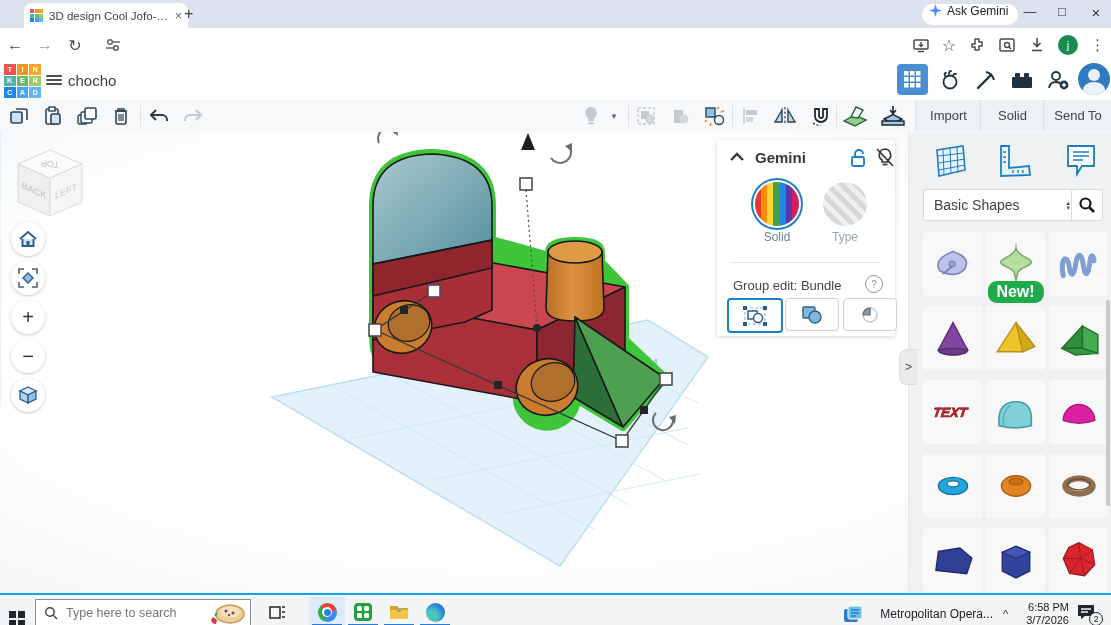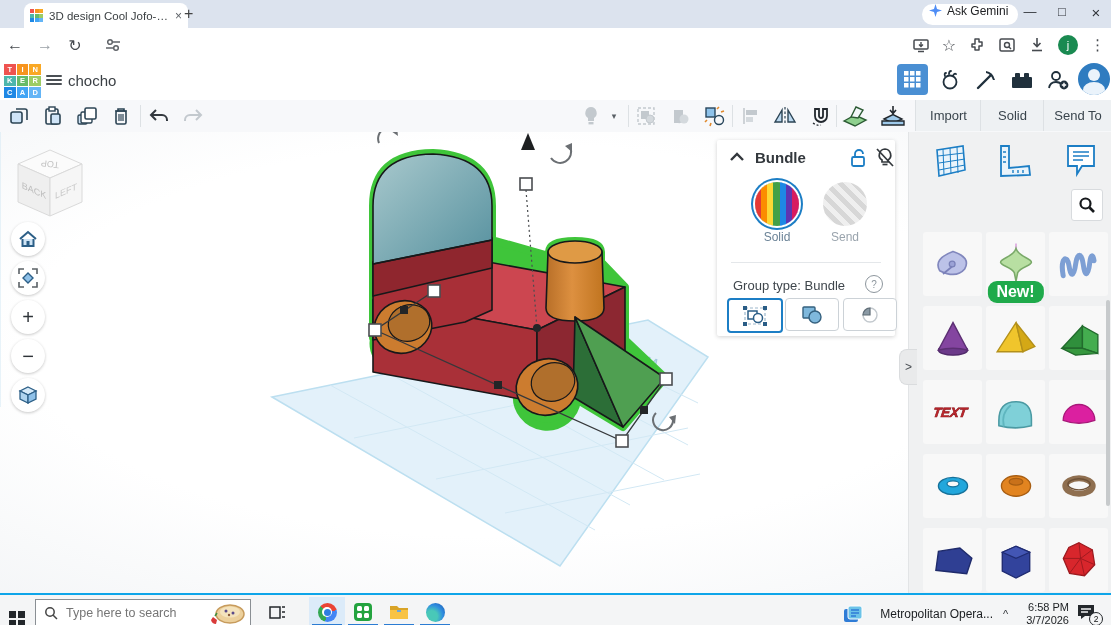--- a/index.html
+++ b/index.html
@@ -497,37 +497,37 @@
   
   
   
   
 </div>
 
 <div class="abs bundle">
   <svg class="abs" style="left:12px;top:12px" width="16" height="10" viewBox="0 0 16 10">
     <path d="M2 8 L8 2 L14 8" fill="none" stroke="#33383d" stroke-width="2.4"></path>
   </svg>
-  <div class="bundle-title">Bundle</div>
+  <div class="bundle-title">Gemini</div>
   <svg class="abs" style="left:133px;top:8px" width="18" height="20" viewBox="0 0 18 20">
     <rect x="2" y="9" width="12" height="9" rx="1.5" fill="none" stroke="#1c7ec5" stroke-width="1.8"></rect>
     <path d="M5 9 V6 a4 4 0 0 1 8 0" fill="none" stroke="#1c7ec5" stroke-width="1.8"></path>
   </svg>
   <svg class="abs" style="left:158px;top:7px" width="20" height="21" viewBox="0 0 20 21">
     <path d="M10 2 a6 6 0 0 1 3 11 v2 H7 v-2 A6 6 0 0 1 10 2 Z" fill="none" stroke="#33383d" stroke-width="1.7"></path>
     <line x1="7.5" y1="17.5" x2="12.5" y2="17.5" stroke="#33383d" stroke-width="1.7"></line>
     <line x1="2" y1="2" x2="18" y2="19" stroke="#33383d" stroke-width="1.7"></line>
   </svg>
 
   <div class="swatch solid-sel" style="left:38px;top:42px;background:linear-gradient(90deg,#e53935 0 14%,#fb8c00 0 28%,#fdd835 0 42%,#43a047 0 57%,#1e88e5 0 71%,#5e35b1 0 85%,#d81b60 0 100%)"></div>
   <div class="swatch" style="left:106px;top:42px;background:repeating-linear-gradient(45deg,#d7d7d7 0 5px,#efefef 5px 10px)"></div>
   <div class="sw-label" style="left:30px">Solid</div>
-  <div class="sw-label" style="left:98px;color:#9aa4ad">Send</div>
+  <div class="sw-label" style="left:98px;color:#9aa4ad">Type</div>
   <div class="bundle-div"></div>
-  <div class="gtype">Group type: Bundle</div>
+  <div class="gtype">Group edit: Bundle</div>
   <div class="helpc">?</div>
 
   <div class="gbtn sel" style="left:10px">
     <svg width="26" height="22" viewBox="0 0 26 22">
       <rect x="3" y="3" width="20" height="16" fill="none" stroke="#9db8cc" stroke-width="1.2" stroke-dasharray="3 2"></rect>
       <rect x="6" y="6" width="9" height="8" fill="#fff" stroke="#2a5d86" stroke-width="1.5"></rect>
       <circle cx="16" cy="13" r="4.5" fill="#fff" stroke="#2a5d86" stroke-width="1.5"></circle>
       <rect x="1" y="1" width="4" height="4" fill="#2a5d86"></rect>
         <rect x="21" y="1" width="4" height="4" fill="#2a5d86"></rect>
       <rect x="1" y="17" width="4" height="4" fill="#2a5d86"></rect>
@@ -555,20 +555,27 @@
   </svg>
   <svg class="sp-ic" style="left:88px" width="34" height="38" viewBox="0 0 34 38">
     <path d="M4 4 L12 4 L12 26 L32 24 L33 33 L4 34 Z" fill="#eaf4fb" stroke="#1c7ec5" stroke-width="1.8"></path>
     <path d="M6 10 h3 M6 15 h3 M6 20 h3 M16 28 v3 M21 28 v3 M26 28 v3" stroke="#1c7ec5" stroke-width="1.4"></path>
   </svg>
   <svg class="sp-ic" style="left:155px" width="34" height="38" viewBox="0 0 34 38">
     <path d="M4 4 h26 v20 h-12 l-5 8 v-8 H4 Z" fill="#fff" stroke="#1c7ec5" stroke-width="1.8"></path>
     <path d="M9 10 h16 M9 14 h16 M9 18 h10" stroke="#1c7ec5" stroke-width="1.6"></path>
   </svg>
 
+  <div class="sp-select">
+    <span>Basic Shapes</span>
+    <span class="sp-caret">
+        <span>▴</span>
+        <span>▾</span>
+      </span>
+  </div>
   <div class="sp-search">
     <svg width="18" height="18" viewBox="0 0 18 18">
       <circle cx="7.5" cy="7.5" r="5" fill="none" stroke="#16191c" stroke-width="2.2"></circle>
       <line x1="11.5" y1="11.5" x2="16" y2="16" stroke="#16191c" stroke-width="2.6"></line>
     </svg>
   </div>
 
   <div class="card" style="left:14px;top:100px">
     <svg width="48" height="40" viewBox="0 0 56 48">
         <path d="M12,32 Q4,18 28,9 Q50,16 42,30 Q32,42 12,32 Z" fill="#bcc2e8" stroke="#8187bd" stroke-width="2"></path>

